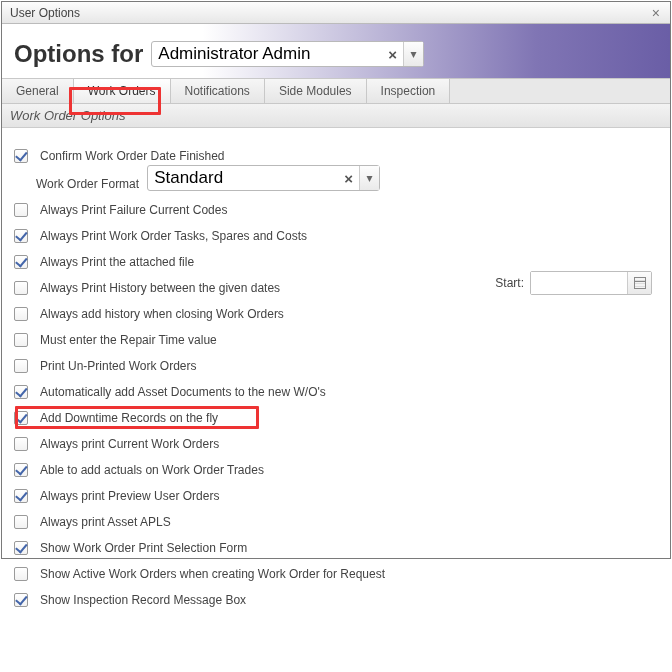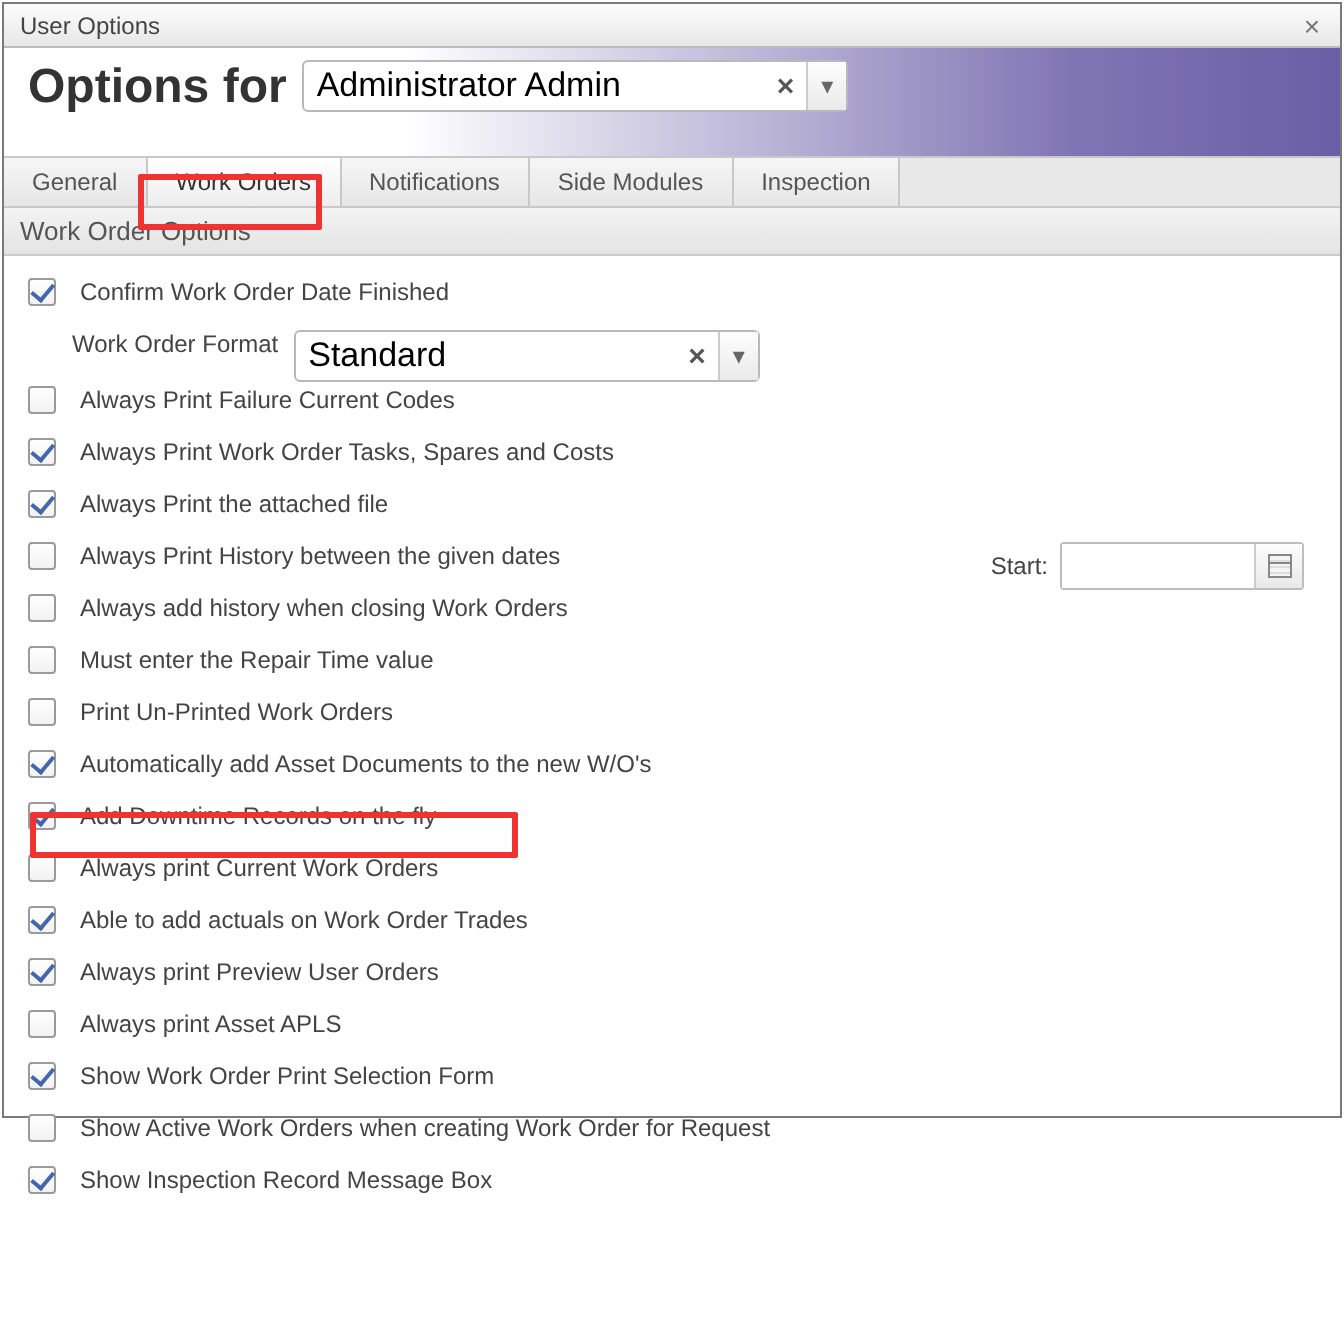--- a/index.html
+++ b/index.html
@@ -31,21 +31,21 @@
     display: flex;
     align-items: center;
     justify-content: space-between;
   }
   .close-x { font-size: 14px; color: #777; cursor: pointer; padding: 0 4px; }
   .gradband {
     height: 54px;
     padding: 6px 12px 0 12px;
     background: linear-gradient(to right, #ffffff 0%, #ffffff 30%, #8075b4 80%, #6a5ea6 100%);
     display: flex;
-    align-items: flex-start;
+    align-items: center;
   }
   .gradband h1 {
     margin: 0 8px 0 0;
     font-size: 24px;
     font-weight: 600;
     color: #333;
   }
   .combo {
     display: inline-flex;
     align-items: center;
@@ -92,25 +92,26 @@
   }
   .hl-tab { left: 67px; top: 85px; width: 92px; height: 28px; }
   .hl-row { left: 13px; top: 404px; width: 244px; height: 23px; }
 
   .section-head {
     padding: 4px 8px;
     font-size: 13px;
     color: #555;
     background: linear-gradient(to bottom,#f3f3f3,#e4e4e4);
     border-bottom: 1px solid #ccc;
+    font-style: italic;
   }
   .content { padding: 10px 10px 4px 10px; }
   .row {
     display: flex;
-    align-items: flex-start;
+    align-items: flex-end;
     min-height: 26px;
     padding: 1px 0;
     gap: 8px;
   }
   .chk {
     width: 14px; height: 14px; border: 1px solid #9a9a9a; border-radius: 2px;
     background: linear-gradient(to bottom,#fff,#f2f2f2);
     display: inline-flex; align-items: center; justify-content: center;
     margin: 0 4px 0 2px; flex: 0 0 auto;
   }

